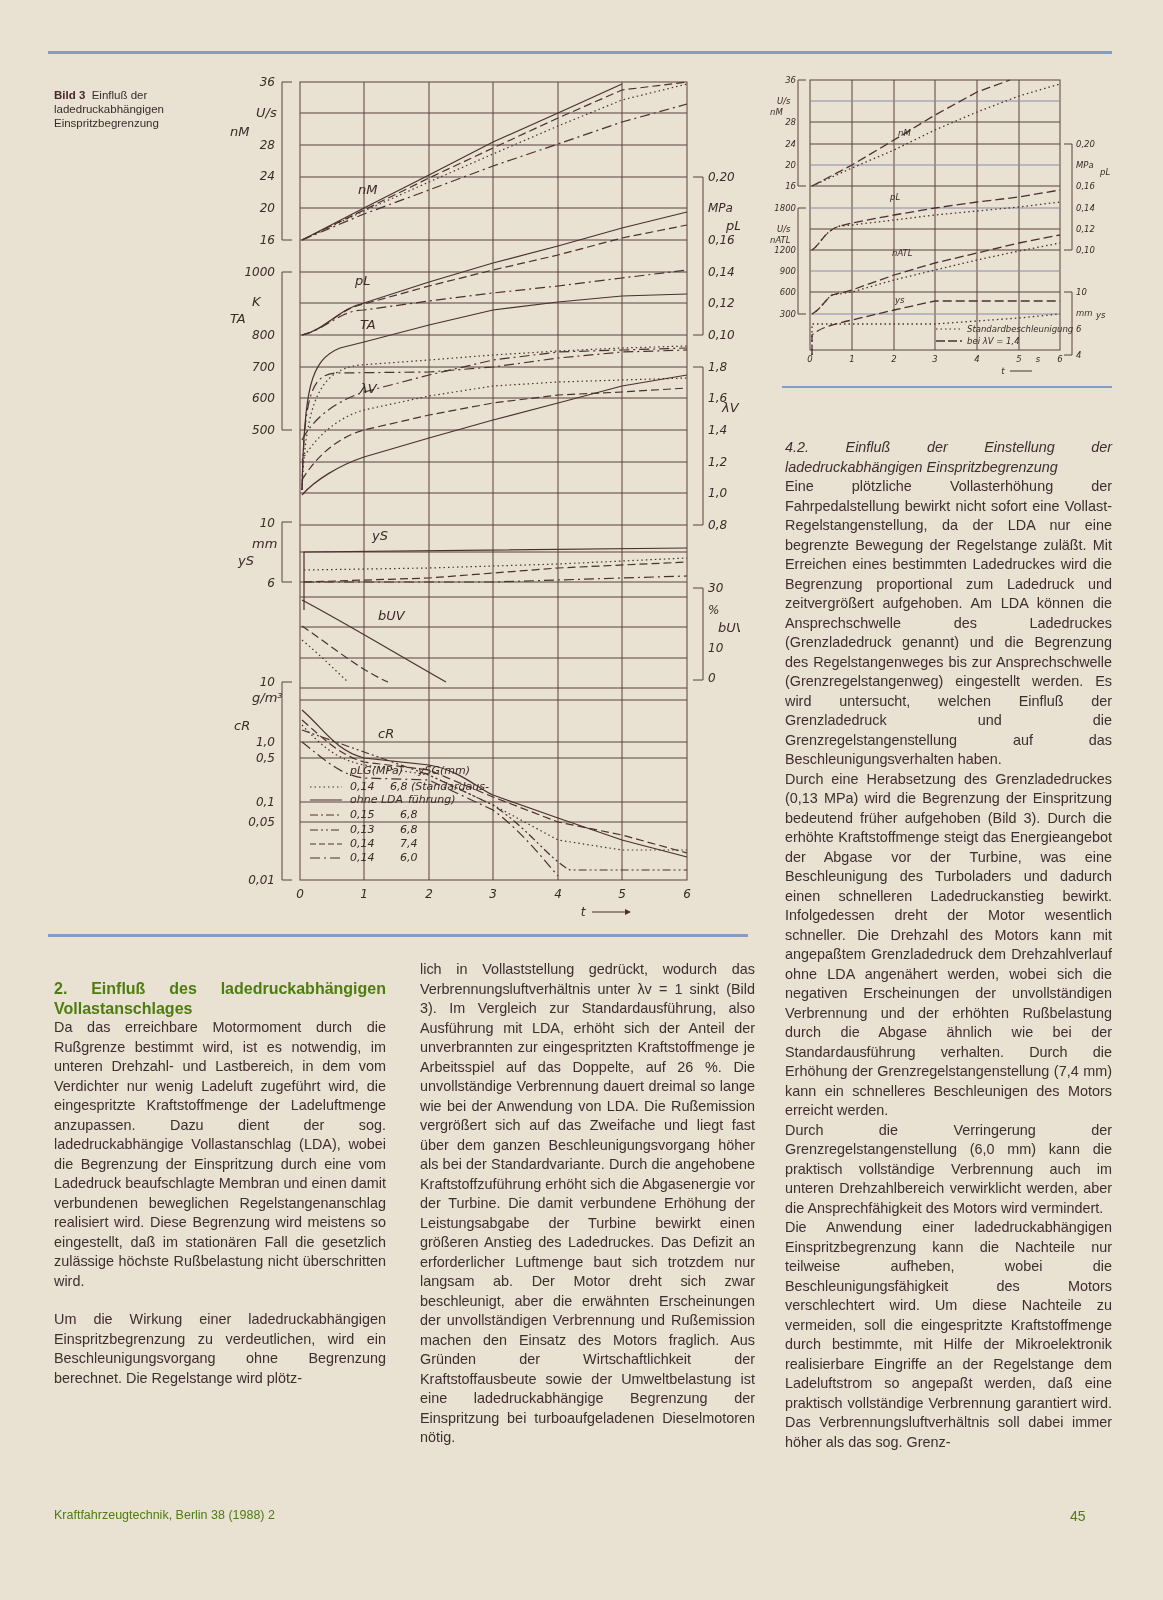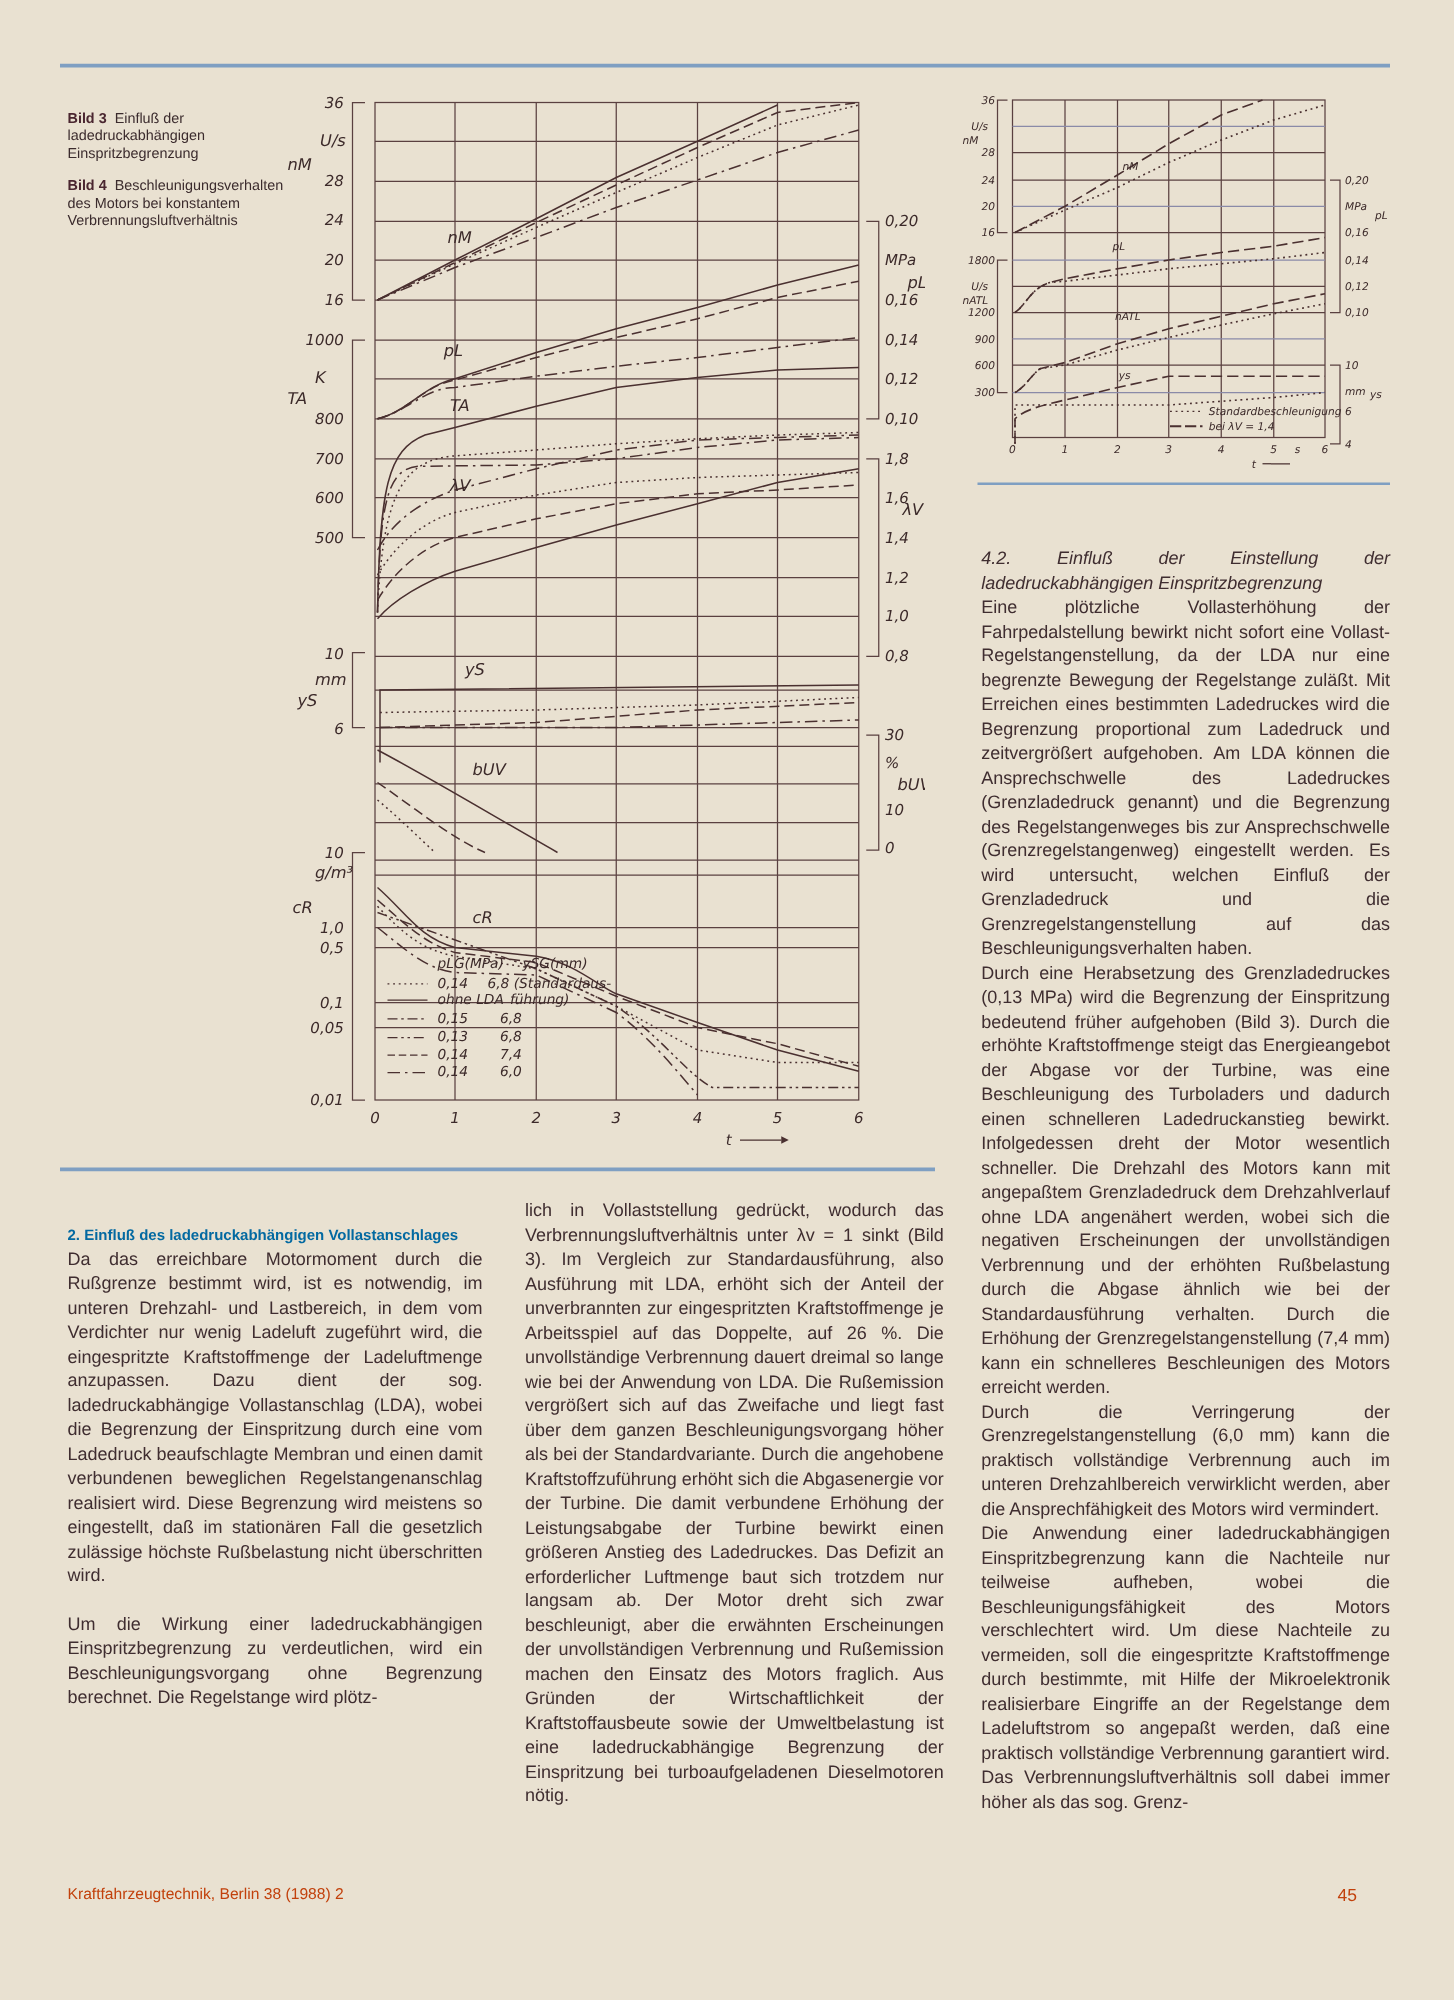--- a/index.html
+++ b/index.html
@@ -4,35 +4,34 @@
 <style>
   html,body{margin:0;padding:0;}
   body{width:1163px;height:1600px;background:#e9e1d1;position:relative;overflow:hidden;
        font-family:"Liberation Sans","DejaVu Sans",sans-serif;color:#3e2a2a;}
   .rule{position:absolute;height:3px;background:#7f9fc2;}
   .caption{position:absolute;left:54px;top:88px;width:180px;font-size:11.5px;line-height:14px;color:#3b2b2d;}
   .caption p{margin:0 0 12px 0;}
   .caption b{font-weight:bold;color:#4a2630;}
   .col{position:absolute;font-size:14.4px;line-height:19.5px;text-align:justify;color:#3f2d30;}
   .col p{margin:0;}
-  .col h3{margin:0;font-size:12px;line-height:19.5px;font-weight:bold;color:#0369a1;}
+  .col h3{margin:0;font-size:16px;line-height:19.5px;font-weight:bold;color:#4d7c0f;}
   .col h4{margin:0;font-size:14.4px;line-height:19.5px;font-weight:normal;font-style:italic;}
   .gap{height:19px;}
-  .footer{position:absolute;top:1508px;font-size:12.5px;color:#c2410c;}
+  .footer{position:absolute;top:1508px;font-size:12.5px;color:#4d7c0f;}
   svg text{font-family:"DejaVu Sans",sans-serif;font-style:italic;fill:#3c2a2a;}
   .chart{position:absolute;}
 </style>
 </head>
 <body>
 
 <div class="rule" style="left:48px;top:51px;width:1064px;"></div>
 
 <div class="caption">
   <p><b>Bild 3</b>&nbsp;&nbsp;<span>Einfluß der ladedruckabhängigen Einspritzbegrenzung</span></p>
-  <p><b>Bild 4</b>&nbsp;&nbsp;<span>Beschleunigungsverhalten des Motors bei konstantem Verbrennungsluftverhältnis</span></p>
 </div>
 
 <svg class="chart" style="left:230px;top:70px;" width="510" height="850" viewBox="0 0 510 850">
   <g stroke="#5a4040" stroke-width="1" fill="none">
 
     <rect x="70" y="12" width="387" height="798"></rect>
 
     <line x1="134" y1="12" x2="134" y2="810"></line>
       <line x1="199" y1="12" x2="199" y2="810"></line>
     <line x1="263" y1="12" x2="263" y2="810"></line>

